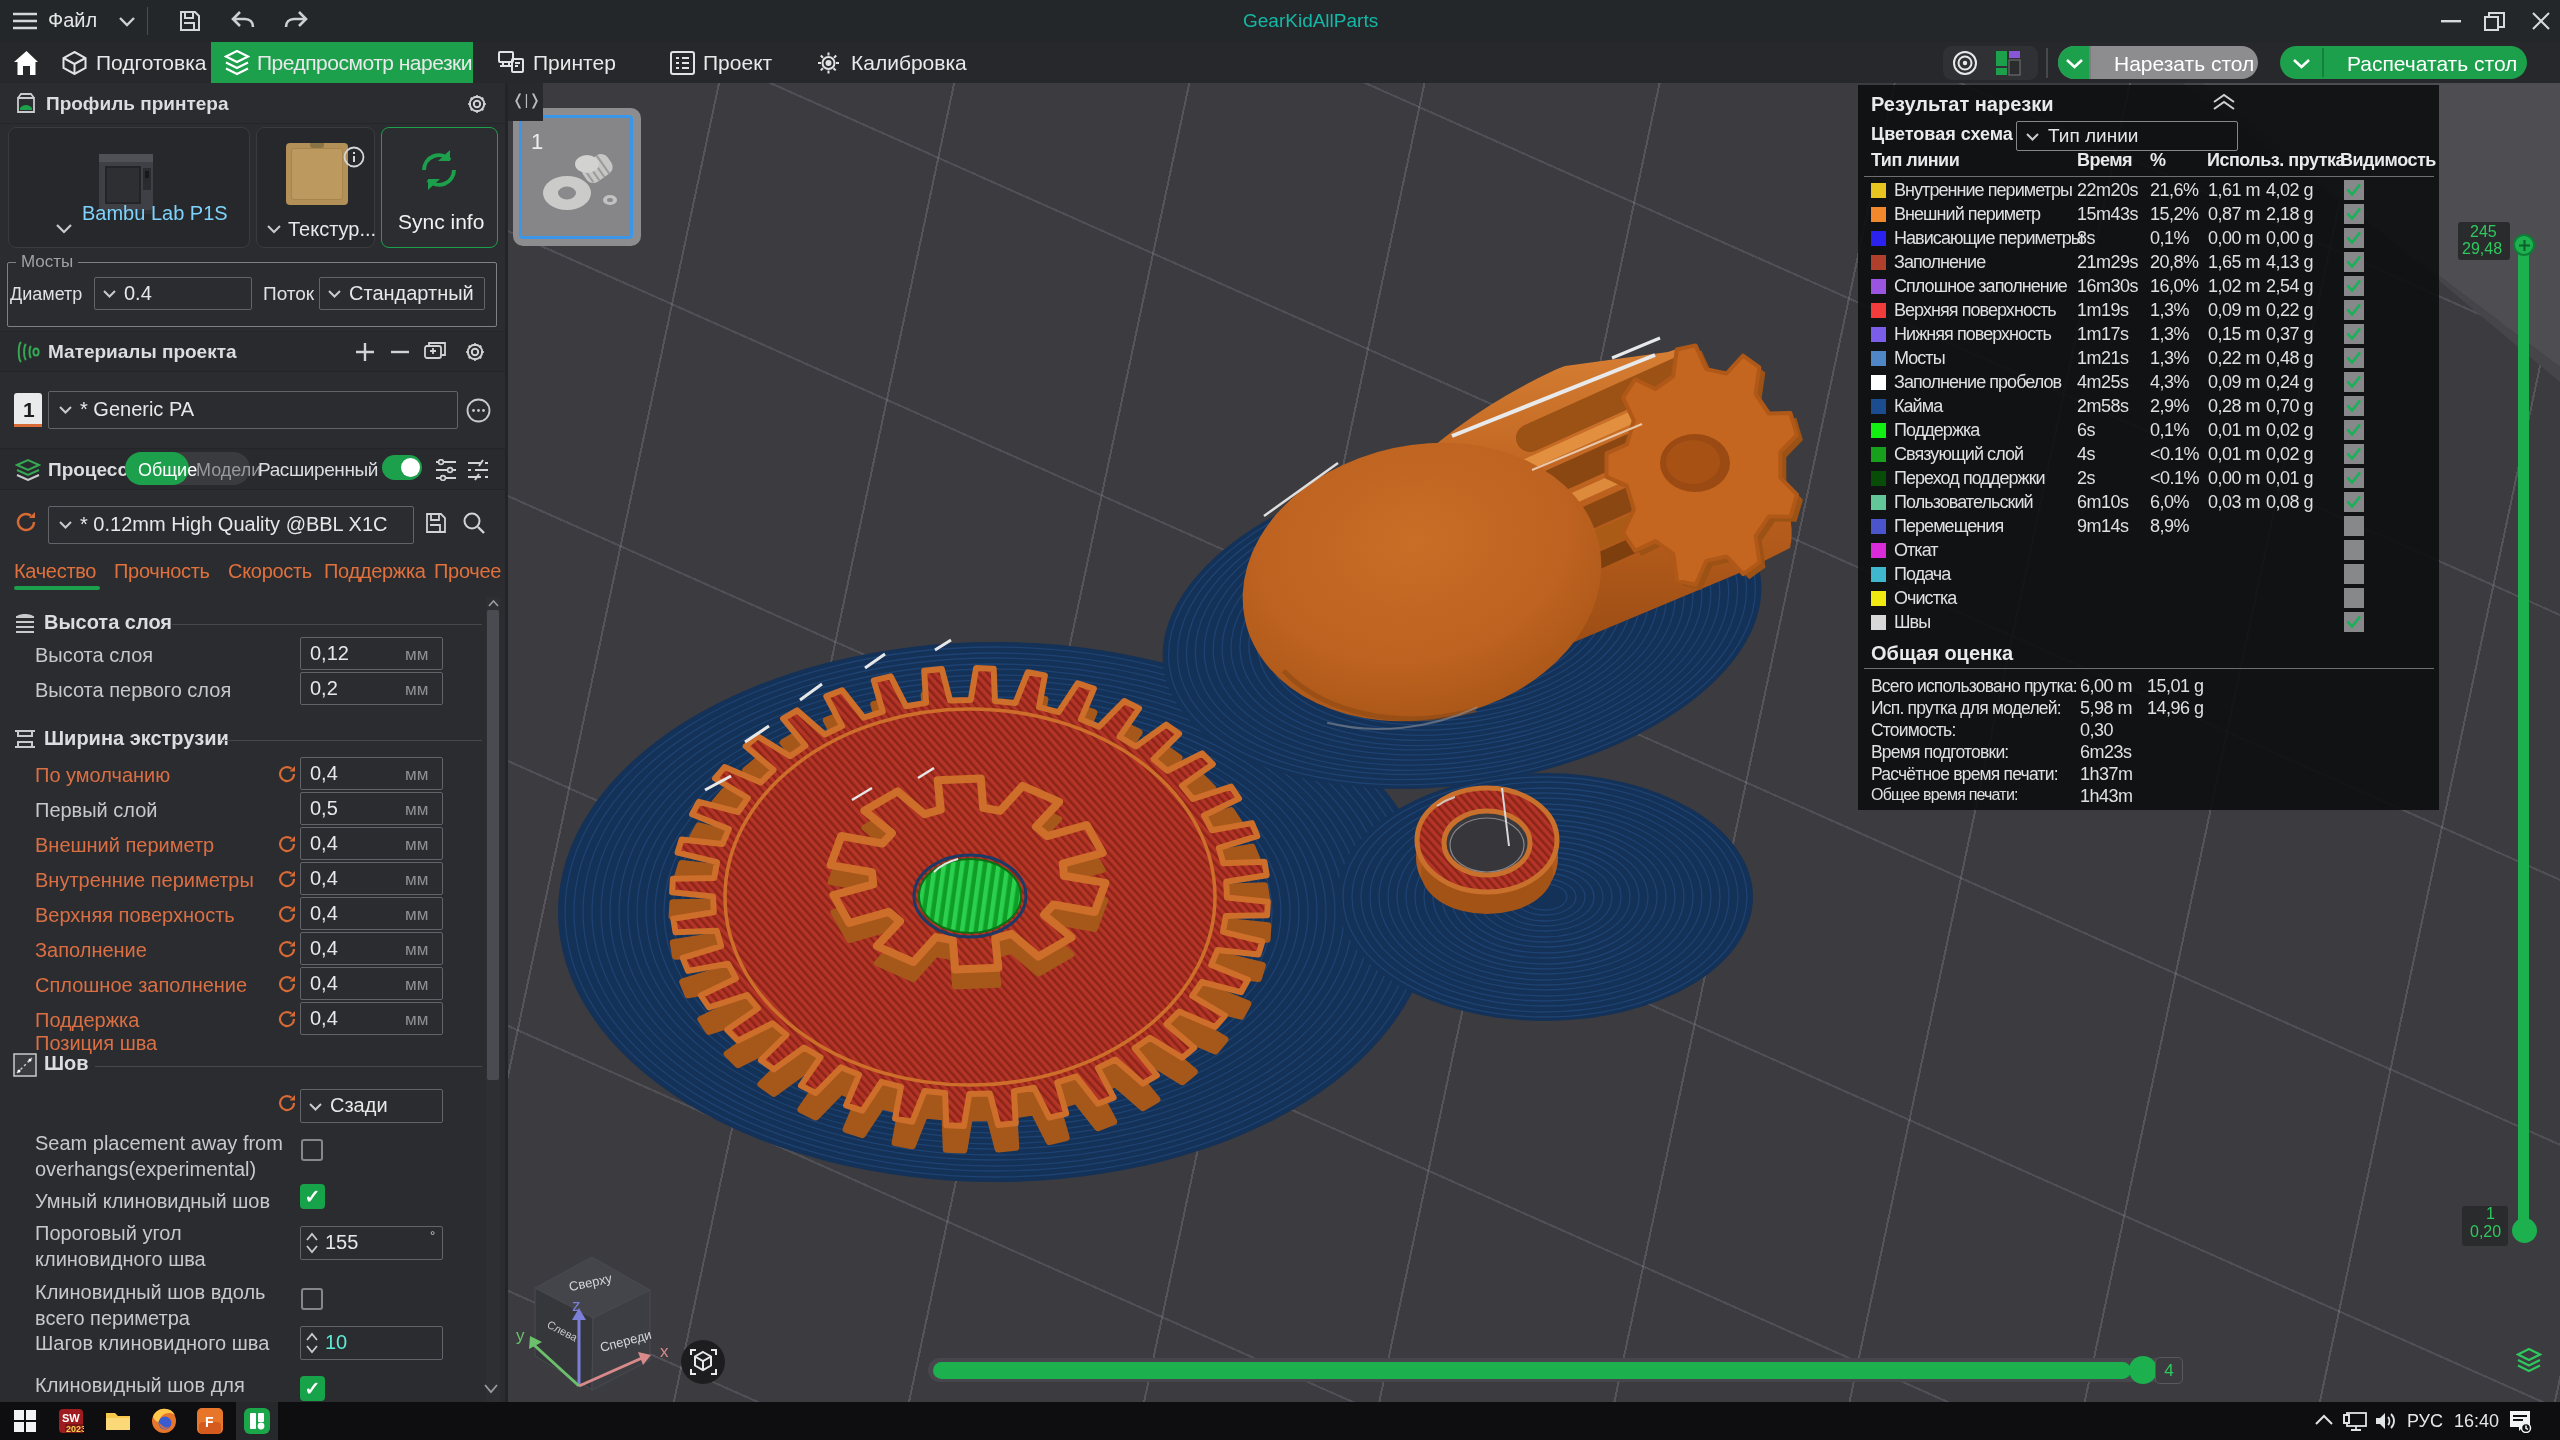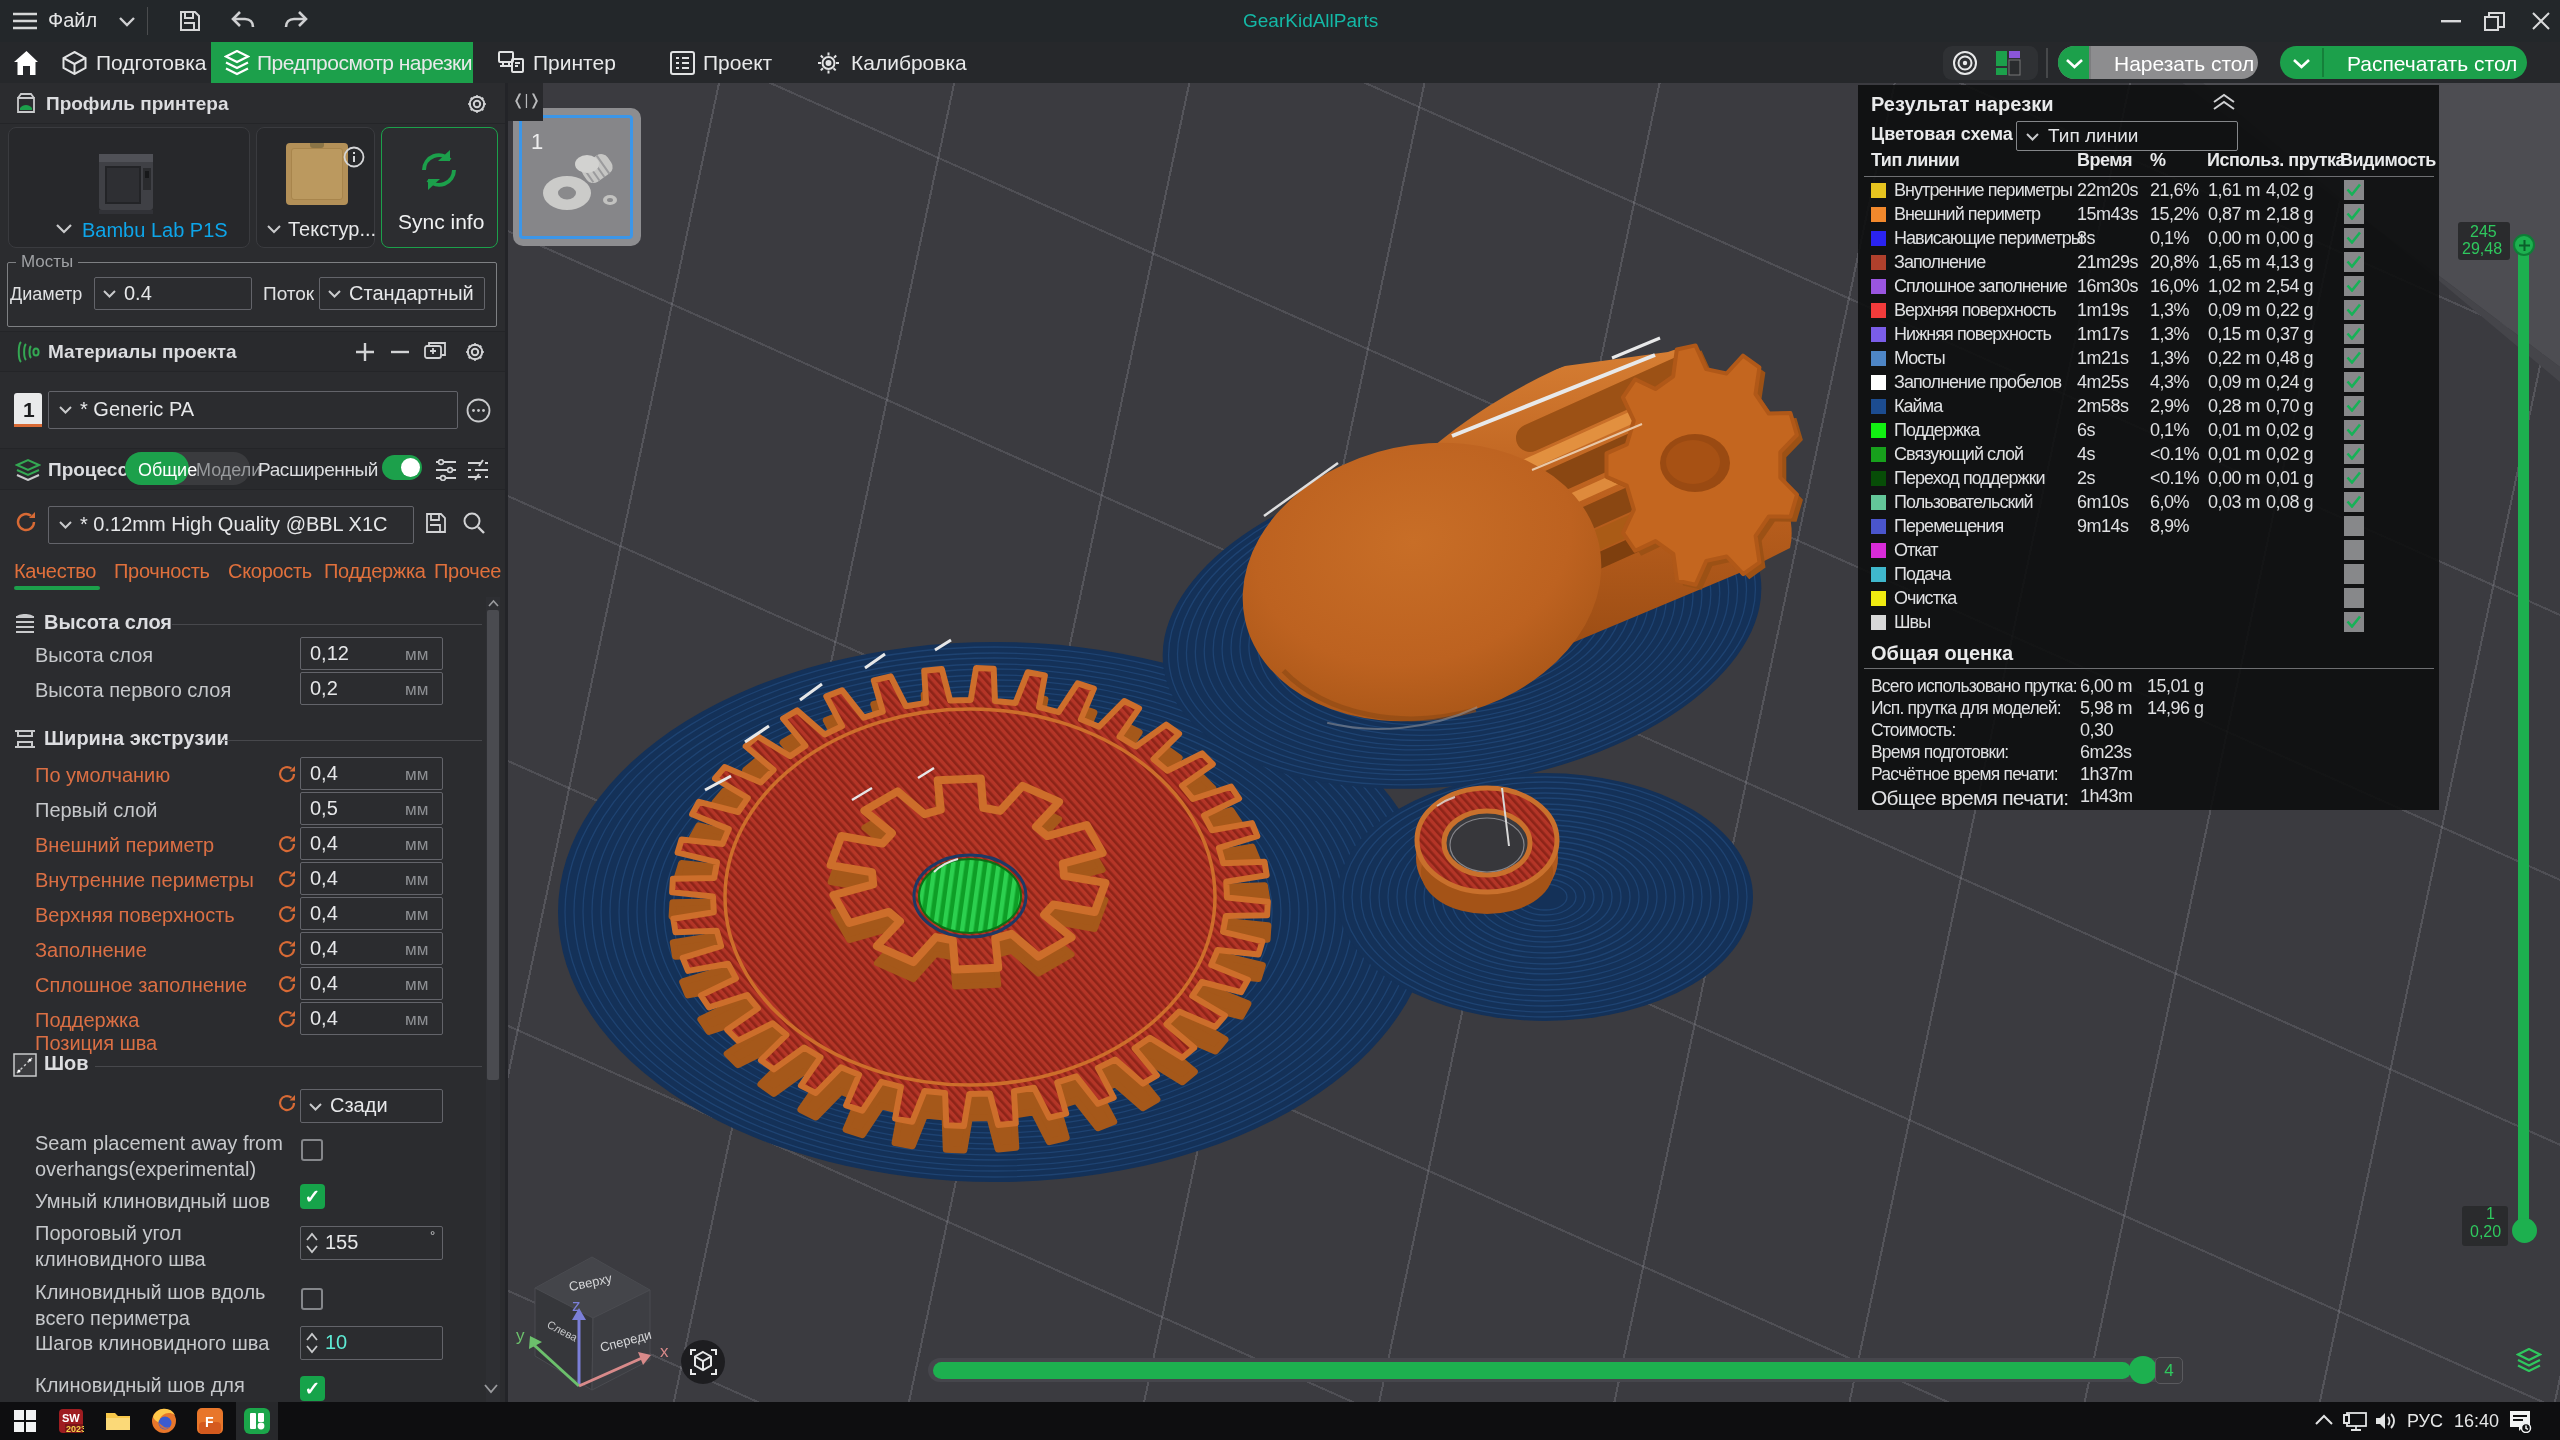--- a/index.html
+++ b/index.html
@@ -141,21 +141,21 @@
 <rect x="4" y="10" width="54" height="8" fill="#505157"></rect>
 <rect x="10" y="22" width="36" height="38" fill="#232427"></rect>
 <rect x="12" y="24" width="32" height="34" fill="#2e2f33"></rect>
 <rect x="48" y="24" width="8" height="22" fill="#2a2b2e"></rect>
 <rect x="50" y="27" width="4" height="7" fill="#17181a"></rect>
 <rect x="4" y="66" width="54" height="4" fill="#313237"></rect>
 </svg>
 <svg class="ico" style="left:55px;top:223px" width="18" height="11">
     <path d="M2 2l7 7 7-7" stroke="#c9cacc" stroke-width="2.2" fill="none"></path>
   </svg>
-<div class="t" style="left:82px;top:219px;font-size:20px;color:#0ea5e9">Bambu Lab P1S</div>
+<div class="t" style="left:82px;top:202px;font-size:20px;color:#7dd3fc">Bambu Lab P1S</div>
 <div class="abs" style="left:256px;top:127px;width:119px;height:121px;background:#27282b;border:1px solid #3a3b3f;border-radius:8px"></div>
 <div class="abs" style="left:286px;top:143px;width:62px;height:62px;background:#b39058;border-radius:4px"></div>
 <div class="abs" style="left:291px;top:148px;width:52px;height:52px;background:#bb995f;border-radius:3px;border:1px solid #a8854c"></div>
 <div class="abs" style="left:310px;top:143px;width:14px;height:5px;background:#8a7446;border-radius:0 0 3px 3px"></div>
 <svg class="ico" style="left:343px;top:146px" width="22" height="22">
     <circle cx="11" cy="11" r="9.5" fill="none" stroke="#d5d6d8" stroke-width="1.8"></circle>
     <path d="M11 10v6M11 6v2" stroke="#d5d6d8" stroke-width="2"></path>
   </svg>
 <svg class="ico" style="left:266px;top:224px" width="16" height="10">
     <path d="M2 2l6 6 6-6" stroke="#c9cacc" stroke-width="2" fill="none"></path>
@@ -838,21 +838,21 @@
 <div class="rrow" style="left:2147px;top:676px">15,01 g</div>
 <div class="rrow" style="left:1871px;top:698px;font-size:17.5px;letter-spacing:-0.8px">Исп. прутка для моделей:</div>
 <div class="rrow" style="left:2080px;top:698px">5,98 m</div>
 <div class="rrow" style="left:2147px;top:698px">14,96 g</div>
 <div class="rrow" style="left:1871px;top:720px;font-size:17.5px;letter-spacing:-0.8px">Стоимость:</div>
 <div class="rrow" style="left:2080px;top:720px">0,30</div>
 <div class="rrow" style="left:1871px;top:742px;font-size:17.5px;letter-spacing:-0.8px">Время подготовки:</div>
 <div class="rrow" style="left:2080px;top:742px">6m23s</div>
 <div class="rrow" style="left:1871px;top:764px;font-size:17.5px;letter-spacing:-0.8px">Расчётное время печати:</div>
 <div class="rrow" style="left:2080px;top:764px">1h37m</div>
-<div class="rrow" style="left:1871px;top:786px;font-size:21px;letter-spacing:-0.8px">Общее время печати:</div>
+<div class="rrow" style="left:1871px;top:786px;font-size:16px;letter-spacing:-0.8px">Общее время печати:</div>
 <div class="rrow" style="left:2080px;top:786px">1h43m</div>
 <div class="abs" style="left:2458px;top:222px;width:52px;height:38px;background:#2a2b2d;border-radius:3px"></div>
 <div class="t" style="left:2470px;top:223px;font-size:16px;color:#2fc85e">245</div>
 <div class="t" style="left:2462px;top:240px;font-size:16px;color:#2fc85e">29,48</div>
 <div class="abs" style="left:2518px;top:245px;width:11px;height:985px;background:#1db04f;border-radius:4px"></div>
 <div class="abs" style="left:2513px;top:234px;width:22px;height:22px;border-radius:12px;background:#1db04f;border:2px solid #0e7e36"></div>
 <svg class="ico" style="left:2517px;top:238px" width="15" height="15">
     <path d="M7.5 2v11M2 7.5h11" stroke="#0b5f2a" stroke-width="2"></path>
   </svg>
 <div class="abs" style="left:2512px;top:1218px;width:25px;height:25px;border-radius:13px;background:#1db04f"></div>

